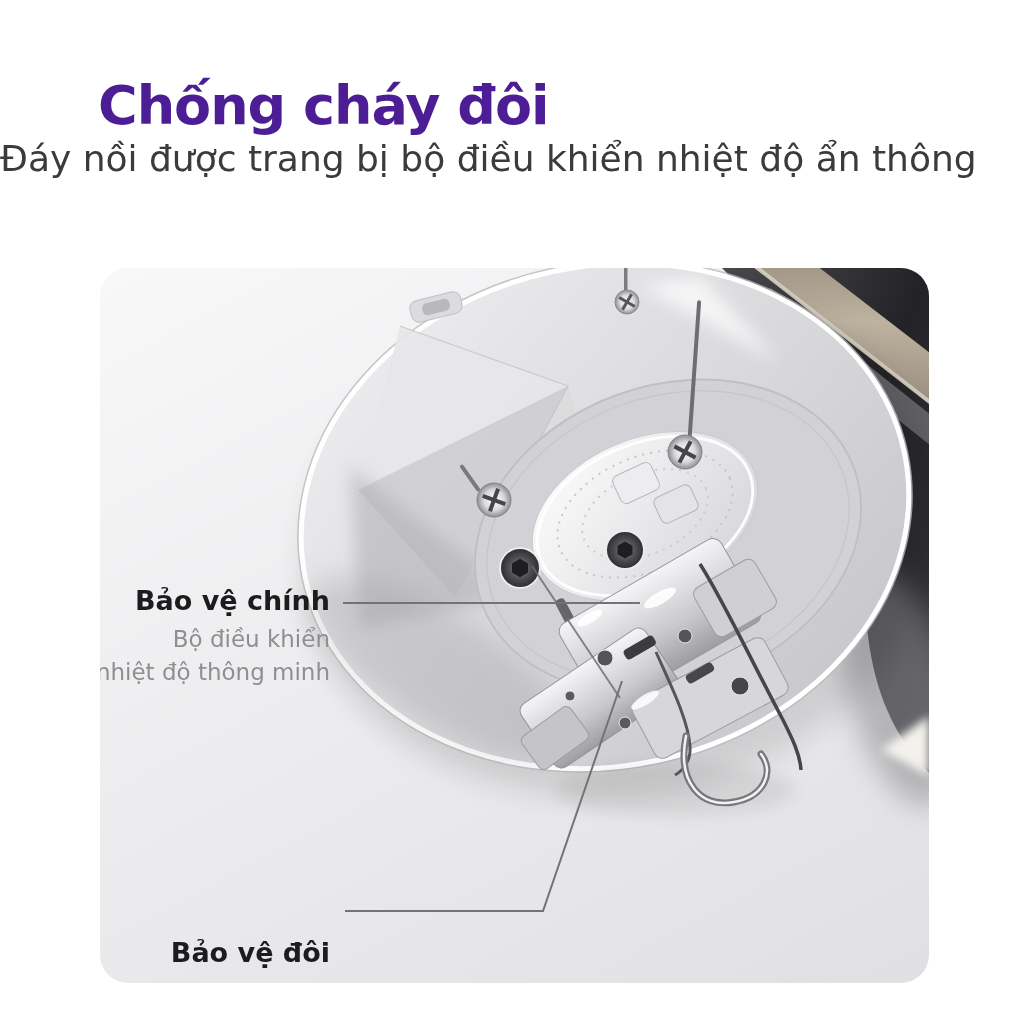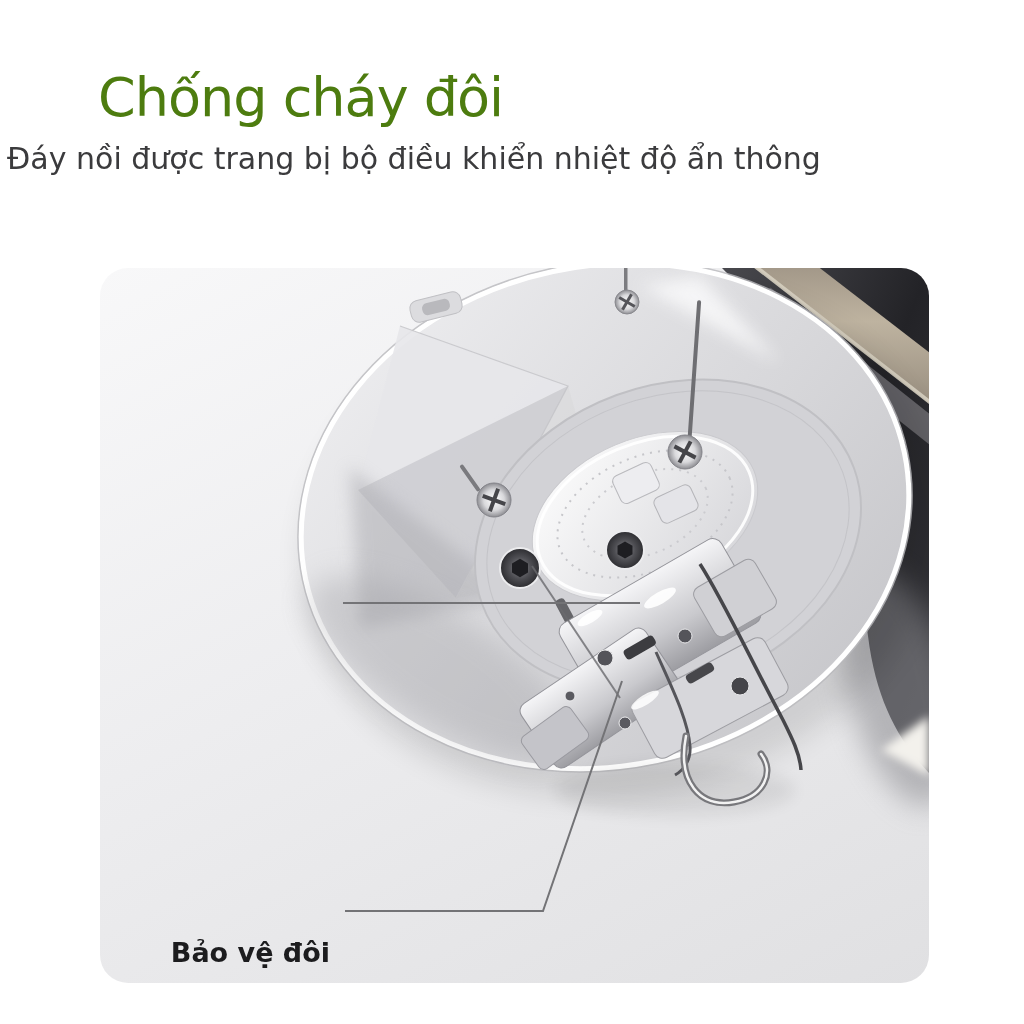--- a/index.html
+++ b/index.html
@@ -3,27 +3,27 @@
 <meta charset="utf-8">
 <style>
   html,body{margin:0;padding:0;}
   body{
     width:1024px;height:1024px;position:relative;overflow:hidden;
     background:#ffffff;
     font-family:"DejaVu Sans","Liberation Sans",sans-serif;
     color:#1a1a1c;
   }
   .page-title{
-    position:absolute;left:98px;top:30px;
-    font-size:54px;font-weight:400;letter-spacing:-1px;color:#4d7c0f;
+    position:absolute;left:98px;top:38px;
+    font-size:54px;font-weight:700;letter-spacing:-1px;color:#4c1d95;
     white-space:nowrap;
   }
   .page-desc{
     position:absolute;left:0;top:136px;width:828px;
-    text-align:center;font-size:30px;line-height:46px;color:#3b3b3d;
+    text-align:center;font-size:36px;line-height:46px;color:#3b3b3d;
   }
   .page-desc div{white-space:nowrap;}
   .figure{
     position:absolute;left:100px;top:268px;width:829px;height:715px;
     border-radius:28px;overflow:hidden;
     background:linear-gradient(152deg,#f8f8f9 0%,#ededef 45%,#e0e0e2 100%);
   }
   .figure svg{position:absolute;left:0;top:0;}
   .callout{position:absolute;text-align:right;}
   .callout .label{
@@ -194,18 +194,25 @@
       <path d="M 586,468 C 577,514 600,540 634,534 C 664,529 675,504 661,486" stroke="#78787c" stroke-width="7" stroke-linecap="round"></path>
       <path d="M 586,468 C 577,514 600,540 634,534 C 664,529 675,504 661,486" stroke="#ffffff" stroke-width="2.5" stroke-linecap="round" opacity="0.9"></path>
     </g>
 
     <g stroke="#737376" stroke-width="2" fill="none">
       <path d="M 243,335 H 540"></path>
       <path d="M 245,643 H 443 L 522,413"></path>
     </g>
   </svg>
 
+  <div class="callout callout-main">
+    <div class="label">Bảo vệ chính</div>
+    <div class="sub">
+      <div>Bộ điều khiển</div>
+      <div>nhiệt độ thông minh</div>
+    </div>
+  </div>
 
   <div class="callout callout-double">
     <div class="label">Bảo vệ đôi</div>
   </div>
 
 </div>
 
 </body></html>

